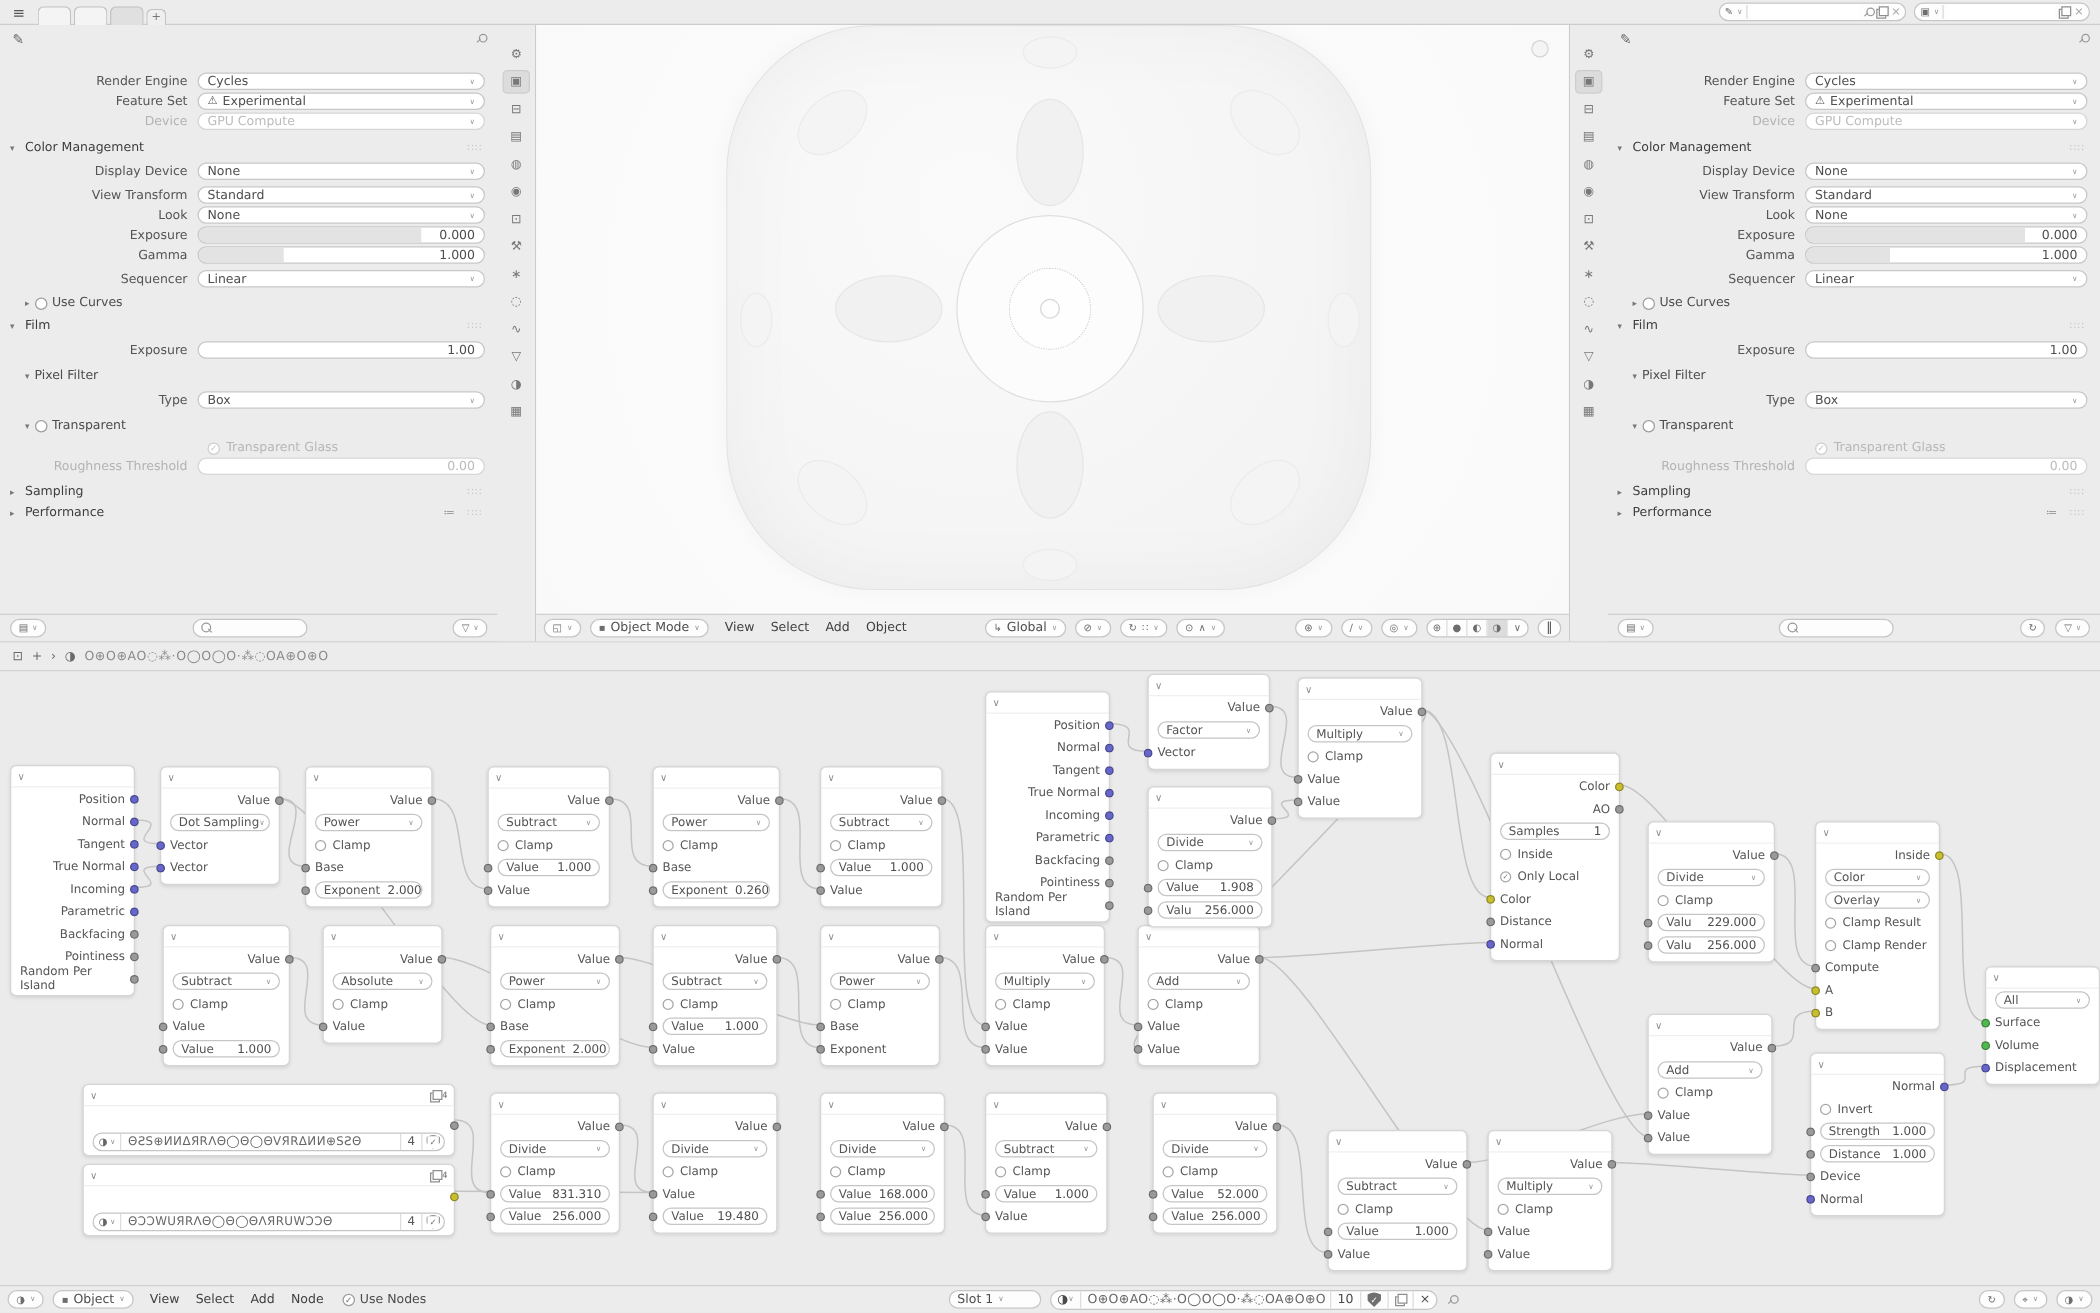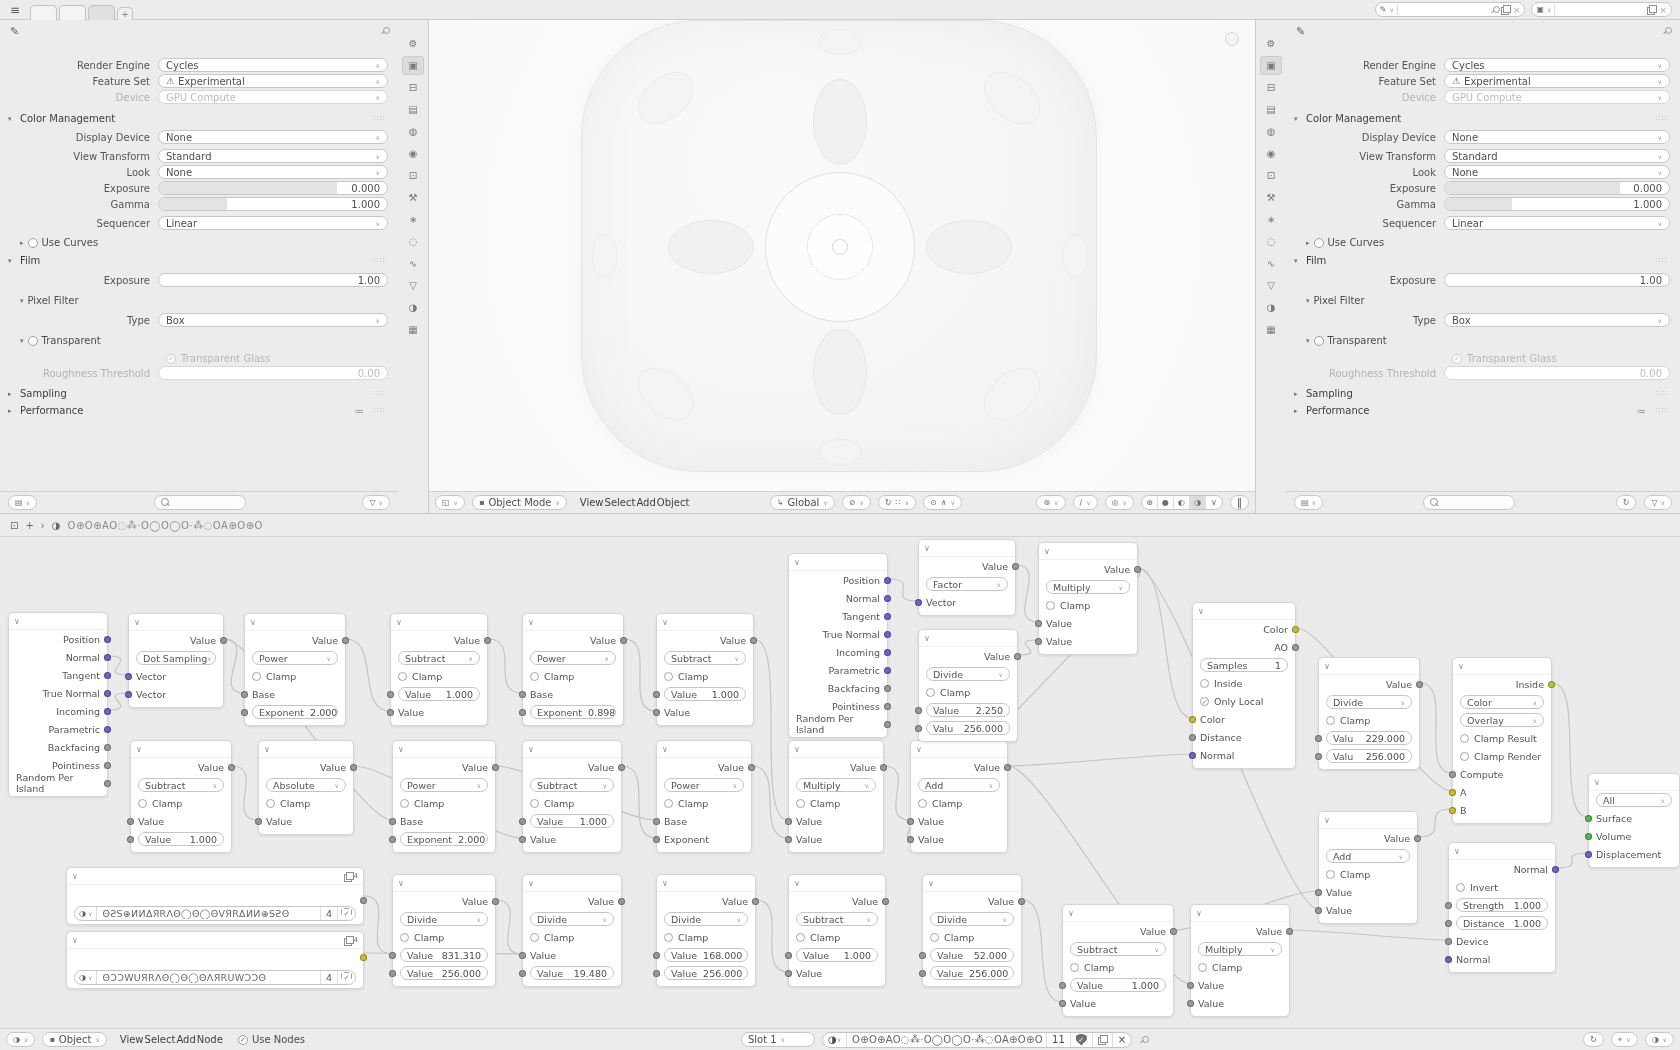--- a/index.html
+++ b/index.html
@@ -102,21 +102,21 @@
 .fr.cdot{left:250px;top:218px;width:16px;height:16px;border:1px solid #d6d6d6}
 .fr.petal{background:#f1f1f1;border:1px solid #e6e6e6}
 .fr.blob{background:#f4f4f4;border:1px solid #ebebeb}
 .vp-gizmo{position:absolute;right:16px;top:12px;width:14px;height:14px;border:1px solid #d4d4d4;
   border-radius:50%;background:#f4f4f4}
 .vp-header{position:absolute;left:0;right:0;bottom:0;height:22px;background:#ececec;
   border-top:1px solid #d0d0d0;display:flex;align-items:center;padding:0 6px;gap:7px}
 .hp{height:15px;border:1px solid #c6c6c6;border-radius:8px;background:#fdfdfd;
   display:flex;align-items:center;padding:0 6px;gap:4px;color:#4e4e4e;flex:none}
 .hp .ic{font-size:8px;color:#6d6d6d}
-.hmenu{display:flex;gap:1px;color:#3f3f3f;margin:0 6px}
+.hmenu{display:flex;gap:13px;color:#3f3f3f;margin:0 6px}
 .hseg{display:flex;height:15px;border:1px solid #c6c6c6;border-radius:8px;overflow:hidden;background:#fdfdfd}
 .hseg .seg{width:16px;display:flex;align-items:center;justify-content:center;font-size:8px;
   color:#6d6d6d;border-right:1px solid #ddd}
 .hseg .seg.active{background:#dcdcdc}
 .hseg .seg:last-child{border-right:none}
 .spacer{flex:1}
 
 
 #node-editor{position:absolute;top:513px;left:0;width:1680px;height:537px;background:#ebebeb;
   border-top:1px solid #c6c6c6}
@@ -791,21 +791,21 @@
               <span>Clamp</span>
             </div>
             <div class="nrow">
               <span class="sock l" style="background: rgb(154, 154, 154);"></span>
               <span>Base</span>
             </div>
             <div class="nrow">
               <span class="sock l" style="background: rgb(154, 154, 154);"></span>
               <div class="npill">
                 <span>Exponent</span>
-                <span class="nv">0.898</span>
+                <span class="nv">0.260</span>
               </div>
             </div>
             <div style="height: 4px;"></div>
           </div>
           <div class="node" style="left: 656px; top: 76px; width: 98px;">
             <div class="nhead">
               <span>∨</span>
             </div>
             <div class="nrow out">
               <span>Value</span>
@@ -1140,21 +1140,21 @@
               </div>
             </div>
             <div class="nrow">
               <span class="nck"></span>
               <span>Clamp</span>
             </div>
             <div class="nrow">
               <span class="sock l" style="background: rgb(154, 154, 154);"></span>
               <div class="npill">
                 <span>Value</span>
-                <span class="nv">2.250</span>
+                <span class="nv">1.908</span>
               </div>
             </div>
             <div class="nrow">
               <span class="sock l" style="background: rgb(154, 154, 154);"></span>
               <div class="npill">
                 <span>Valu</span>
                 <span class="nv">256.000</span>
               </div>
             </div>
             <div style="height: 4px;"></div>
@@ -1660,21 +1660,21 @@
         <div class="hp" style="width: 74px;">
           <span>Slot 1</span>
           <span class="chev">∨</span>
         </div>
         <div class="matgrp">
           <span>
             <span class="ic">◑</span>
             <span class="chev">∨</span>
           </span>
           <span class="matname">O⊕O⊕AO◌⁂·O◯O◯O·⁂◌OA⊕O⊕O</span>
-          <span>11</span>
+          <span>10</span>
           <span>
             <span class="shield">✓</span>
           </span>
           <span>
             <span class="dup"></span>
           </span>
           <span>×</span>
         </div>
         <span class="pinicon"></span>
         <div class="spacer"></div>

